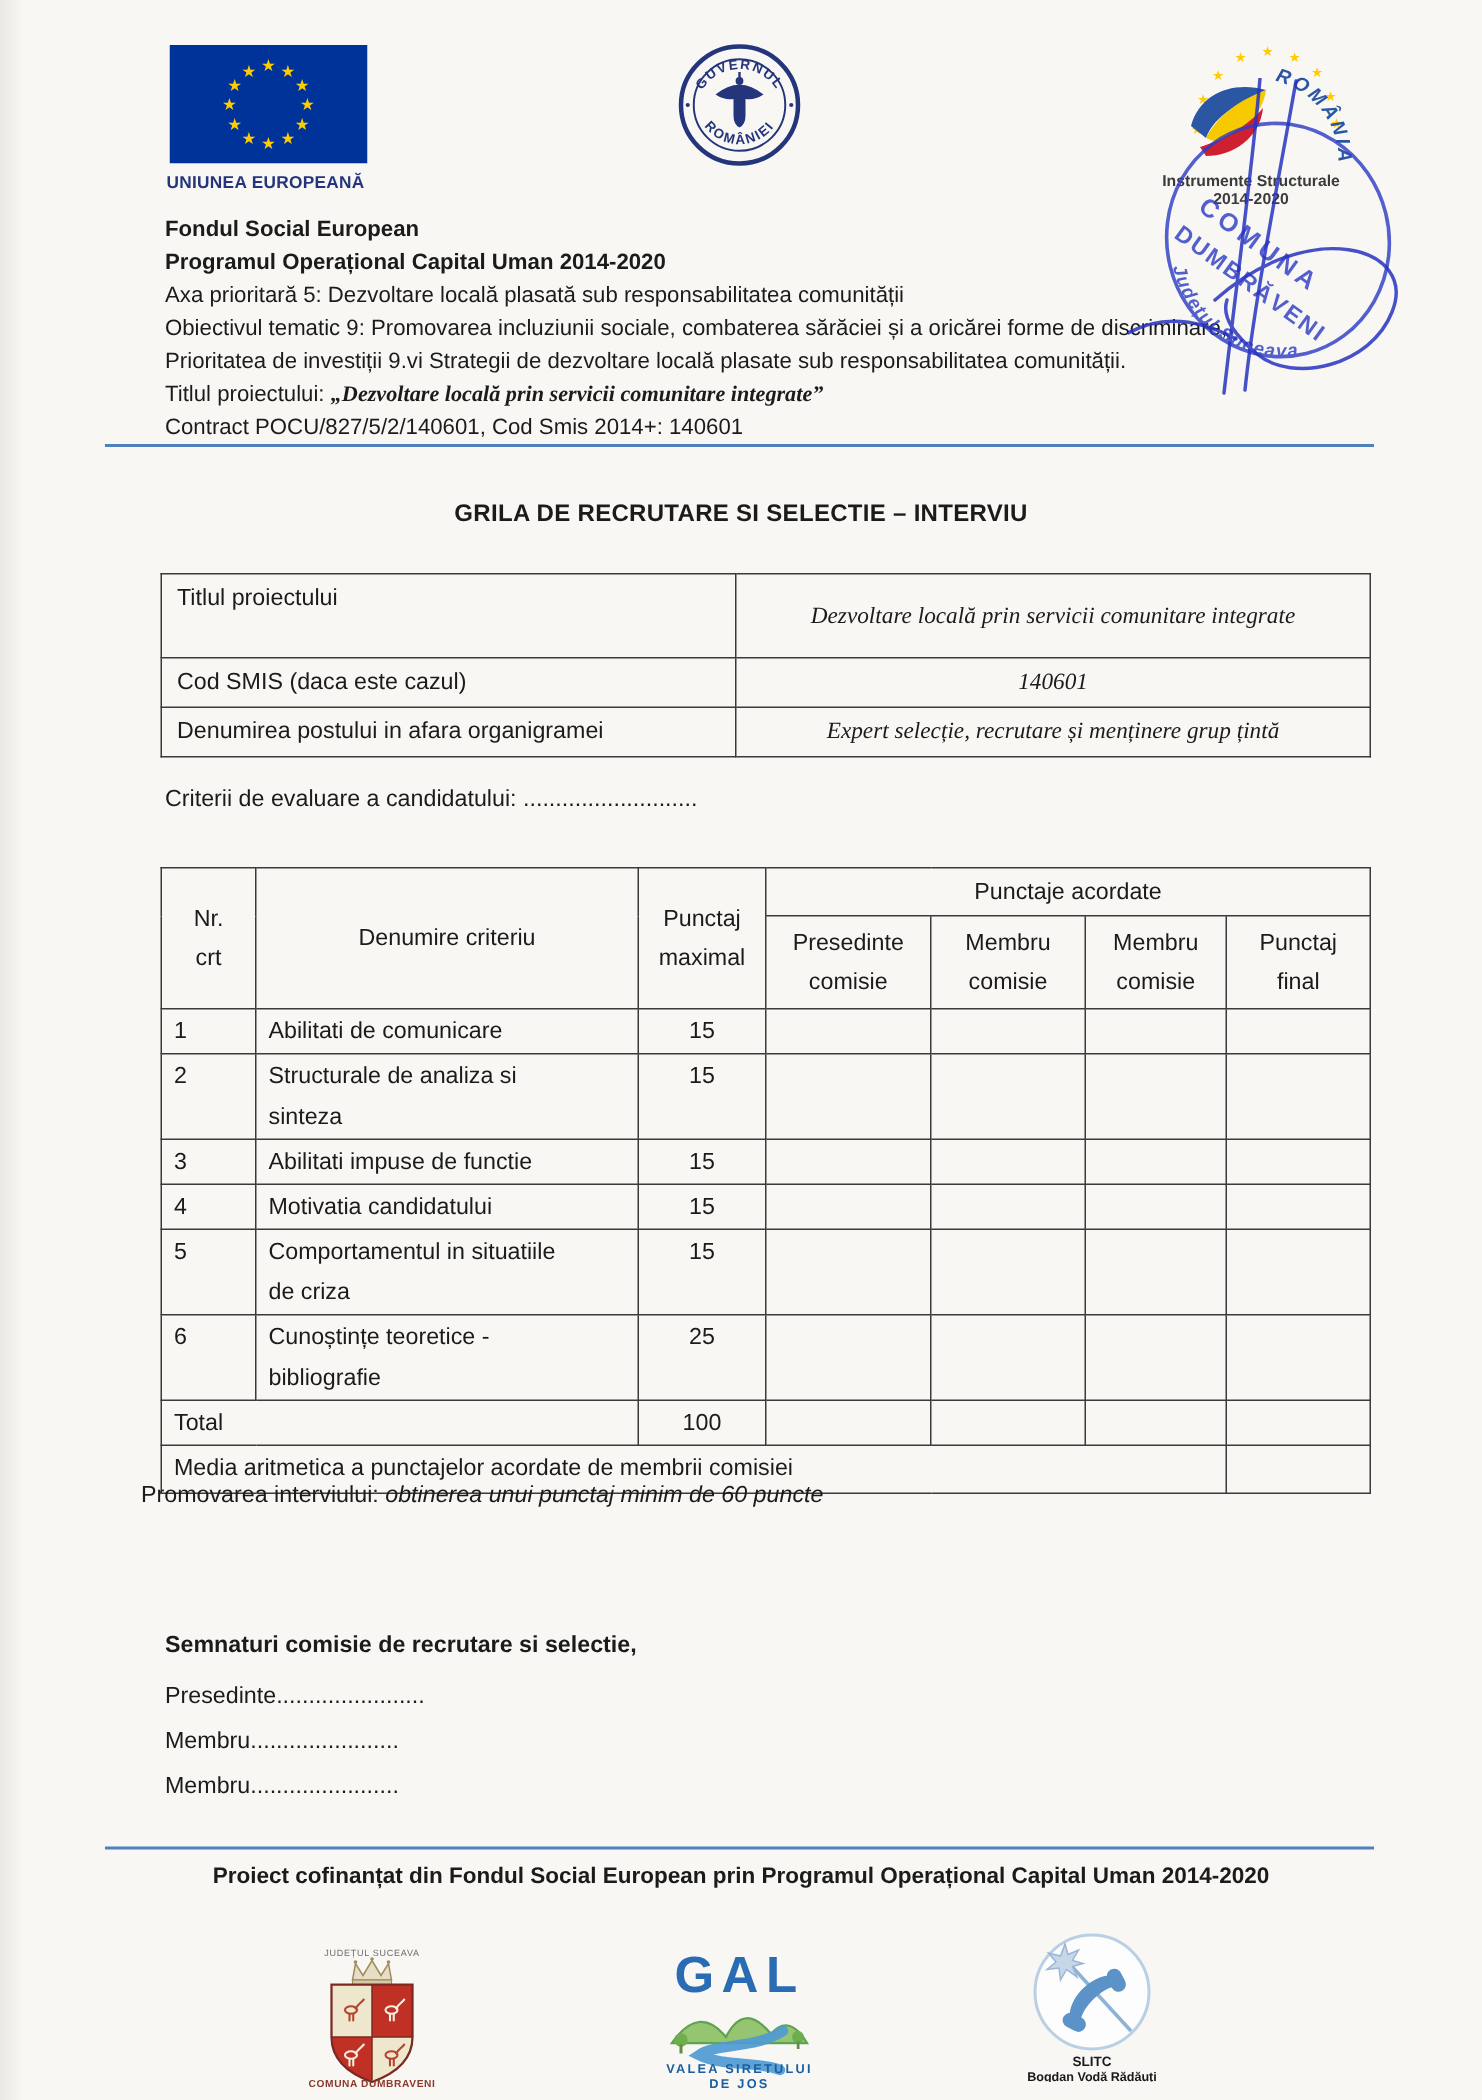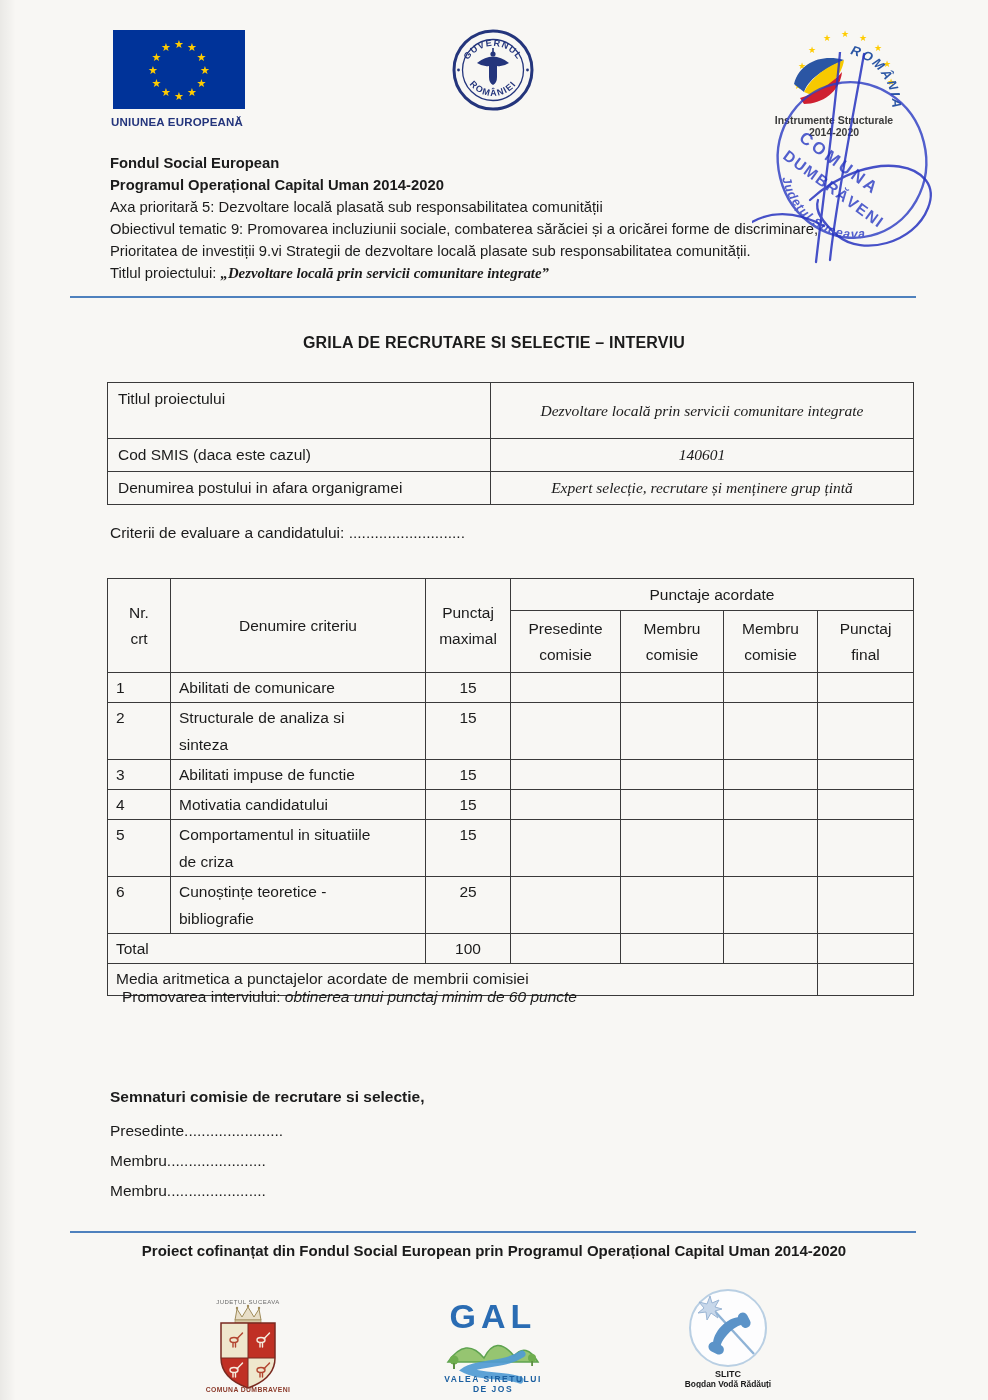--- a/index.html
+++ b/index.html
@@ -2,38 +2,38 @@
 <html><head>
 <meta charset="utf-8">
 <style>
   html,body{margin:0;padding:0;background:#d8d8d8;}
   .page{position:relative;width:988px;height:1400px;margin:0 auto;background:#f8f7f4;
         font-family:"Liberation Sans", sans-serif;color:#1b1b1b;overflow:hidden;}
   .page::before{content:"";position:absolute;left:0;top:0;bottom:0;width:16px;
         background:linear-gradient(to right, rgba(0,0,0,.06), rgba(0,0,0,0));pointer-events:none;}
   .abs{position:absolute;}
   .hr{position:absolute;height:2px;background:#4f81bd;}
-  .hdr-block{position:absolute;left:110px;top:152px;font-size:14.8px;line-height:22px;white-space:nowrap;}
+  .hdr-block{position:absolute;left:110px;top:142px;font-size:14.8px;line-height:22px;white-space:nowrap;}
   .hdr-block .b{font-weight:bold;}
   .doc-title{position:absolute;left:0;right:0;top:334px;text-align:center;font-weight:bold;font-size:16px;letter-spacing:.2px;}
   table{border-collapse:collapse;table-layout:fixed;background:transparent;}
   td,th{border:1px solid #3a3a3a;font-size:15.5px;font-weight:normal;overflow:hidden;}
   .t1{position:absolute;left:107px;top:382px;width:806px;}
   .t1 td{padding:3px 10px;line-height:26px;}
   .t1 .lbl{text-align:left;vertical-align:top;}
   .t1 .val{text-align:center;font-style:italic;font-family:Liberation Serif, serif;}
   .criteria-line{position:absolute;left:110px;top:524px;font-size:15.5px;}
   .t2{position:absolute;left:107px;top:578px;width:806px;}
   .t2 th{text-align:center;vertical-align:middle;line-height:26px;}
   .t2 td{vertical-align:top;line-height:27px;padding:1px 8px;}
   .preline{white-space:pre-line;}
   .c-nr{padding-left:10px;}
   .c-crit{padding-left:12px;}
   .c-max{text-align:center;}
-  .promo{position:absolute;left:122px;top:988px;font-size:15.5px;}
+  .promo{position:absolute;left:94px;top:988px;font-size:15.5px;}
   .promo i{font-style:italic;}
   .sig{position:absolute;left:110px;top:1040px;font-size:15.5px;}
   .sig .head{font-weight:bold;margin-bottom:10px;margin-top:48px;}
   .sig .line{line-height:30px;}
   .cofinance{position:absolute;left:0;right:0;top:1242px;text-align:center;font-weight:bold;font-size:15px;}
   .logoimg{display:block;}
   svg text{font-family:"Liberation Sans", sans-serif;}
 </style>
 </head>
 <body>
@@ -135,20 +135,21 @@
   <div class="hdr-block">
     <div class="b">Fondul Social European</div>
     <div class="b">Programul Operațional Capital Uman 2014-2020</div>
     <div>Axa prioritară 5: Dezvoltare locală plasată sub responsabilitatea comunității</div>
     <div>Obiectivul tematic 9: Promovarea incluziunii sociale, combaterea sărăciei și a oricărei forme de discriminare,</div>
     <div>Prioritatea de investiții 9.vi Strategii de dezvoltare locală plasate sub responsabilitatea comunității.</div>
     <div>
       <span>Titlul proiectului:</span>
       <span class="b" style="font-style:italic;font-family:Liberation Serif, serif;">„Dezvoltare locală prin servicii comunitare integrate”</span>
     </div>
+    <div>Contract POCU/827/5/2/140601, Cod Smis 2014+: 140601</div>
   </div>
 
   <div class="hr" style="left:70px;top:296px;width:846px;"></div>
 
   <div class="doc-title">GRILA DE RECRUTARE SI SELECTIE – INTERVIU</div>
 
   <table class="t1">
     <colgroup>
         <col style="width:383px">
         <col style="width:423px">

